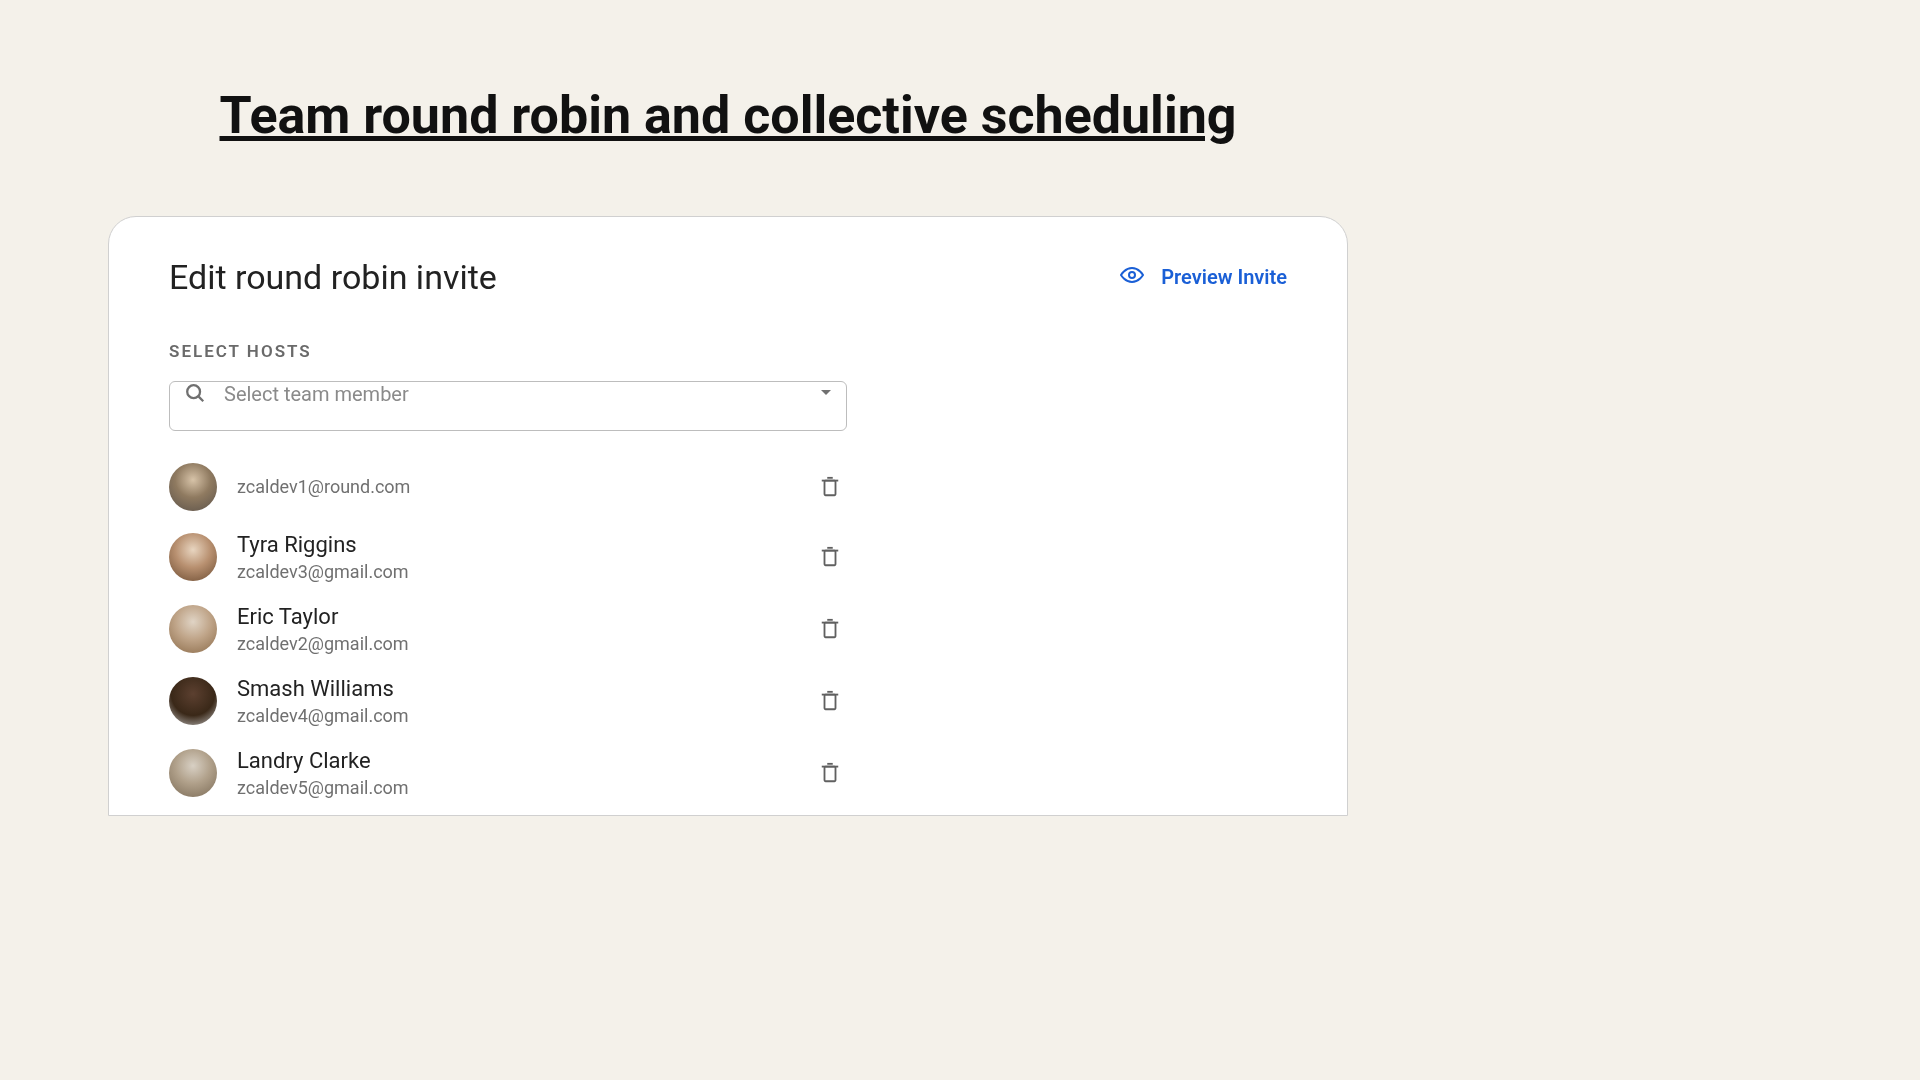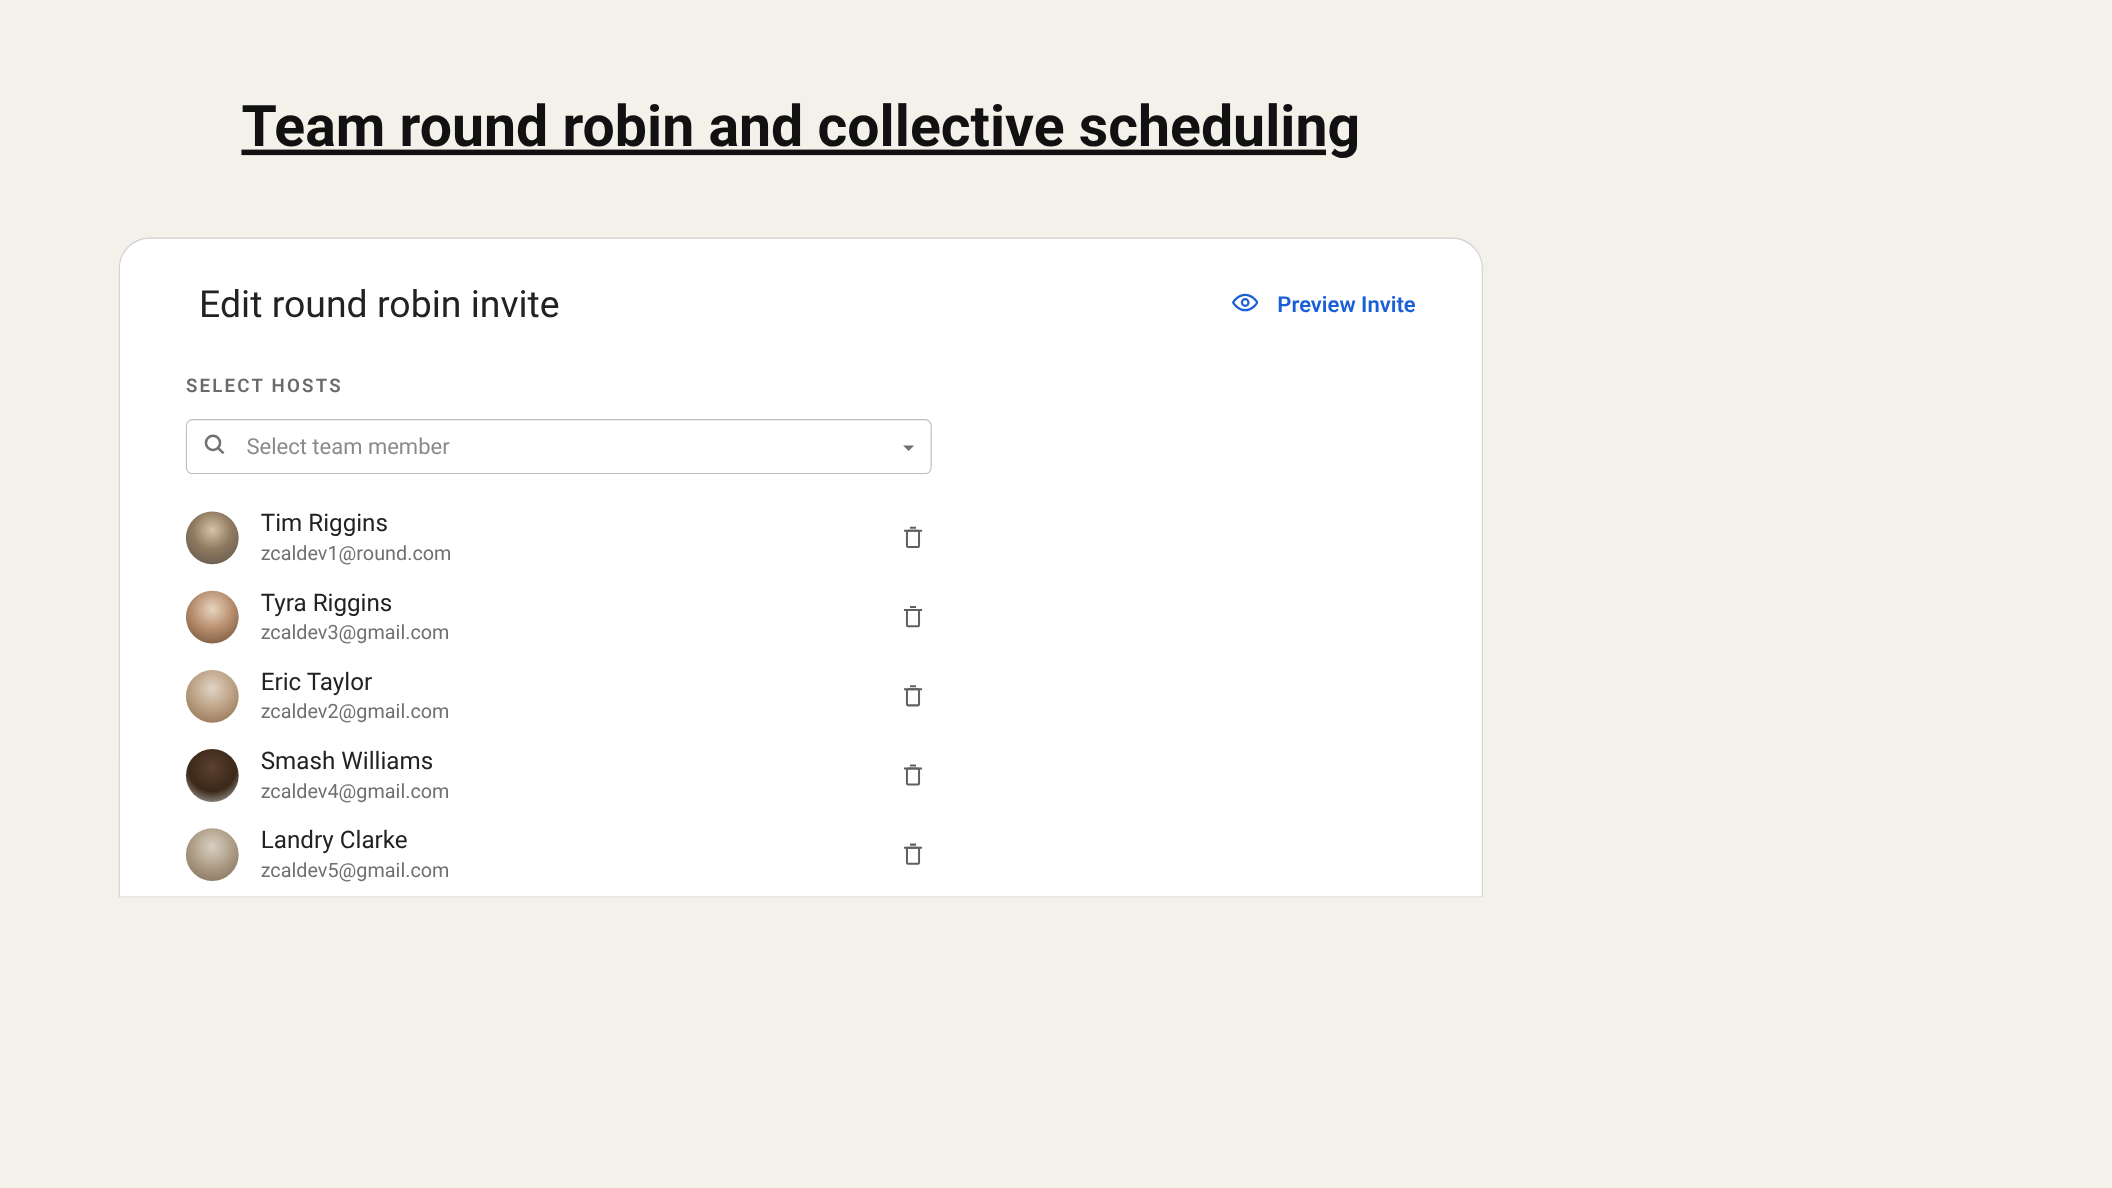--- a/index.html
+++ b/index.html
@@ -31,21 +31,20 @@
     border-radius: 28px 28px 0 0;
     width: 1240px;
     margin: 0 auto;
     padding: 40px 60px 0 60px;
     min-height: 600px;
   }
   .card-header {
     display: flex;
     justify-content: space-between;
     margin-bottom: 44px;
-    margin-left: 12px;
   }
   .card-title {
     font-size: 34px;
     font-weight: 400;
     color: #222;
   }
   .preview-link {
     display: flex;
     align-items: center;
     gap: 17px;
@@ -60,21 +59,20 @@
   }
   .section-label {
     font-size: 17px;
     font-weight: 600;
     letter-spacing: 2px;
     color: #6a6a6a;
     margin-bottom: 20px;
   }
   .select-box {
     display: flex;
-    align-items: center;
     border: 1px solid #bdbdbd;
     border-radius: 6px;
     height: 50px;
     width: 678px;
     padding: 0 14px;
     margin-bottom: 22px;
     cursor: pointer;
   }
   .select-box .search-icon {
     color: #707070;
@@ -165,21 +163,20 @@
       <span class="caret">
         <svg width="12" height="8" viewBox="0 0 12 8" fill="currentColor">
           <path d="M1 1 L6 6 L11 1 Z"></path>
         </svg>
       </span>
     </div>
 
     <div class="host-row">
       <div class="avatar av1"></div>
       <div class="host-info">
-        <span class="host-name">Tim Riggins</span>
         <span class="host-email">zcaldev1@round.com</span>
       </div>
       <span class="trash-btn">
         <span>
           <svg viewBox="0 0 24 26" fill="none" stroke="currentColor" stroke-width="2">
             <line x1="3" y1="6" x2="21" y2="6"></line>
             <rect x="6" y="6" width="12" height="16" rx="1"></rect>
             <line x1="9" y1="3" x2="15" y2="3"></line>
           </svg>
         </span>

